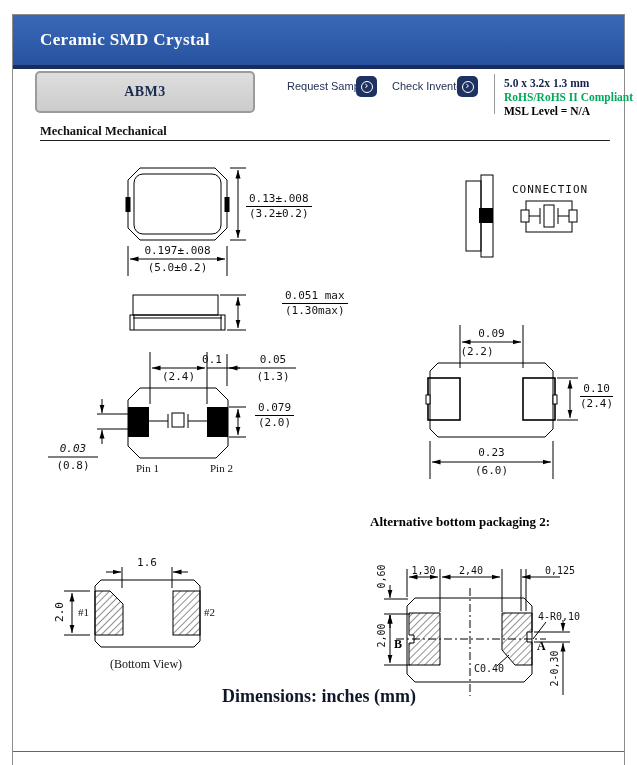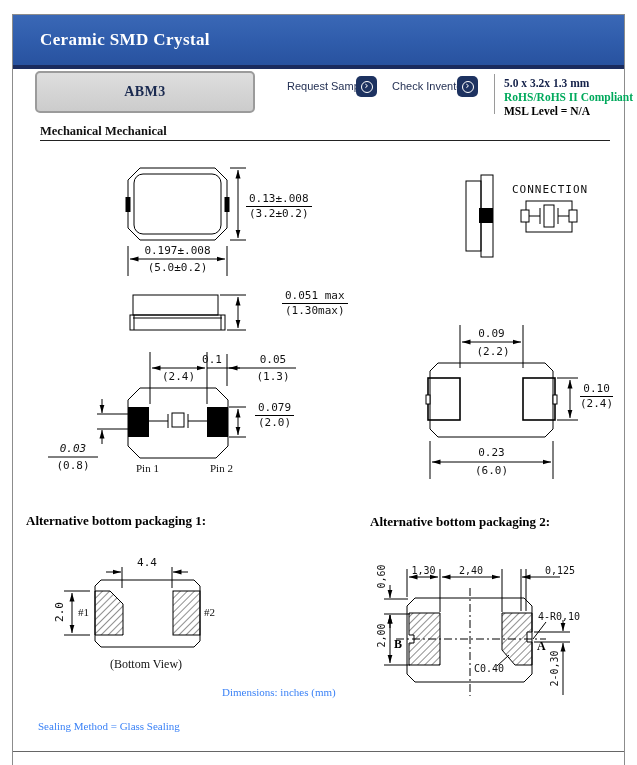--- a/index.html
+++ b/index.html
@@ -47,21 +47,21 @@
 
   .frac { position:absolute; font-family:"DejaVu Sans Mono", monospace; font-size:11px;
           color:#111; text-align:center; line-height:12px; white-space:nowrap; }
   .frac .top { display:block; border-bottom:1.2px solid #000; padding:0 3px 1px 3px; }
   .frac .bot { display:block; padding-top:1px; }
 
   .serif-label { position:absolute; font-size:11px; color:#111; white-space:nowrap; }
   .serif-caption { position:absolute; font-size:12px; color:#111; white-space:nowrap; }
   .pkg-heading { position:absolute; font-weight:bold; font-size:13px; color:#000; white-space:nowrap; }
   .pad-letter { position:absolute; font-weight:bold; font-size:12px; color:#000; }
-  .footer-note { position:absolute; font-weight:normal; font-size:11px; color:#3b82f6; white-space:nowrap; }
+  .footer-note { position:absolute; font-weight:bold; font-size:18px; color:#0f172a; white-space:nowrap; }
 
   .conn-title { letter-spacing:1px; }
   .landp-title { word-spacing:9px; letter-spacing:.4px; }
 </style>
 </head>
 <body>
 
 <div class="screen">
 
   <div class="page-border"></div>
@@ -223,57 +223,55 @@
   <div class="cad" style="left:128px; top:262px; width:99px;">(5.0±0.2)</div>
 
   <div class="frac" style="left:254px; top:290px;margin-left:28px;">
     <span class="top">0.051 max</span>
     <span class="bot">(1.30max)</span>
   </div>
 
   <div class="cad conn-title" style="left:512px; top:184px;">CONNECTION</div>
 
   <div class="cad" style="left:460px; top:328px; width:63px;">0.09</div>
-  <div class="cad" style="left:460px; top:346px; width:66px;">(2.2)</div>
+  <div class="cad" style="left:444px; top:346px; width:66px;">(2.2)</div>
   <div class="frac" style="left:580px; top:383px;">
     <span class="top">0.10</span>
     <span class="bot">(2.4)</span>
   </div>
   <div class="cad" style="left:430px; top:447px; width:123px;">0.23</div>
   <div class="cad" style="left:430px; top:465px; width:123px;">(6.0)</div>
 
   <div class="cad" style="left:150px; top:354px; width:80px;margin-left:22px;">0.1</div>
   <div class="cad" style="left:150px; top:371px; width:57px;">(2.4)</div>
   <div class="cad" style="left:250px; top:354px; width:46px;">0.05</div>
   <div class="cad" style="left:250px; top:371px; width:46px;">(1.3)</div>
   <div class="frac" style="left:255px; top:402px;">
     <span class="top">0.079</span>
     <span class="bot">(2.0)</span>
   </div>
   <div class="cad" style="left:50px; top:443px; width:46px;font-style:italic;">0.03</div>
   <div class="cad" style="left:50px; top:460px; width:46px;">(0.8)</div>
   <div class="serif-label" style="left:136px; top:462px;">Pin 1</div>
   <div class="serif-label" style="left:210px; top:462px;">Pin 2</div>
 
-  <div class="pkg-heading" style="left:26px; top:513px;">Alternative bottom packaging 1:</div>
-  <div class="cad" style="left:122px; top:557px; width:50px;">4.4</div>
+  <div class="cad" style="left:122px; top:557px; width:50px;">1.6</div>
   <div class="cad rot" style="left:46px; top:606px; width:28px;">2.0</div>
   <div class="serif-label" style="left:78px; top:606px;">#1</div>
   <div class="serif-label" style="left:204px; top:606px;">#2</div>
   <div class="serif-caption" style="left:110px; top:657px;">(Bottom View)</div>
 
   <div class="pkg-heading" style="left:370px; top:514px;">Alternative bottom packaging 2:</div>
   <div class="cad cad-sm rot" style="left:366px; top:571px; width:30px;">0,60</div>
   <div class="cad cad-sm" style="left:407px; top:565px; width:33px;">1,30</div>
   <div class="cad cad-sm" style="left:453px; top:565px; width:36px;">2,40</div>
   <div class="cad cad-sm" style="left:540px; top:565px; width:40px;">0,125</div>
   <div class="cad cad-sm rot" style="left:366px; top:630px; width:30px;">2,00</div>
   <div class="cad cad-sm rot" style="left:534px; top:663px; width:40px;">2-0,30</div>
   <div class="cad cad-sm" style="left:538px; top:611px;">4-R0,10</div>
   <div class="cad cad-sm" style="left:474px; top:663px;">C0.40</div>
   <div class="pad-letter" style="left:394px; top:637px;">B</div>
   <div class="pad-letter" style="left:537px; top:639px;">A</div>
 
   <div class="footer-note" style="left:222px; top:686px;">Dimensions: inches (mm)</div>
-  <div class="footer-note" style="left:38px; top:720px;">Sealing Method = Glass Sealing</div>
   <div class="bottom-rule"></div>
 
 </div>
 
 </body></html>

